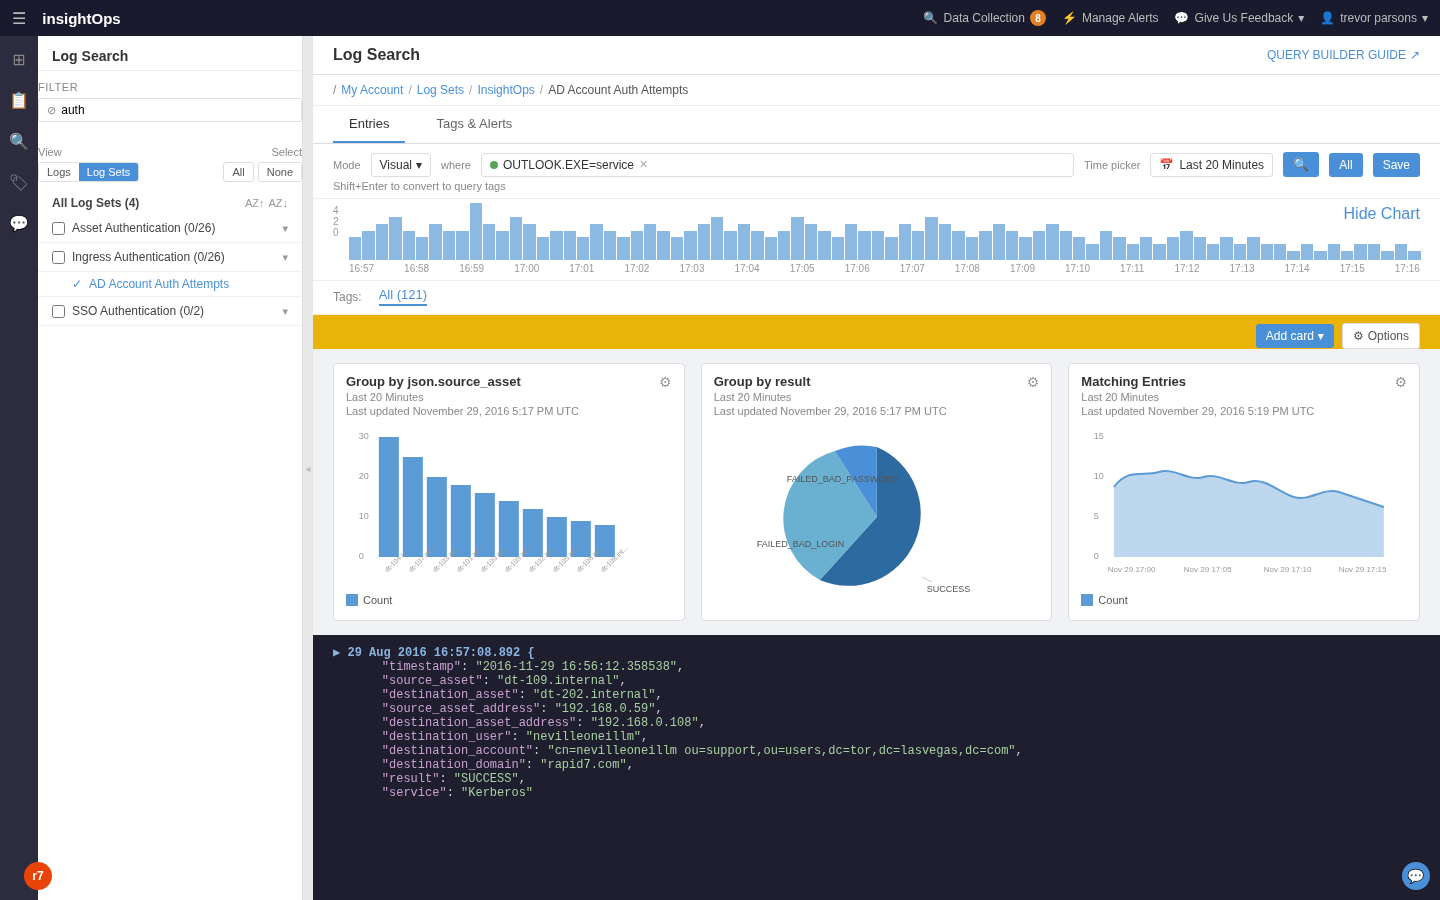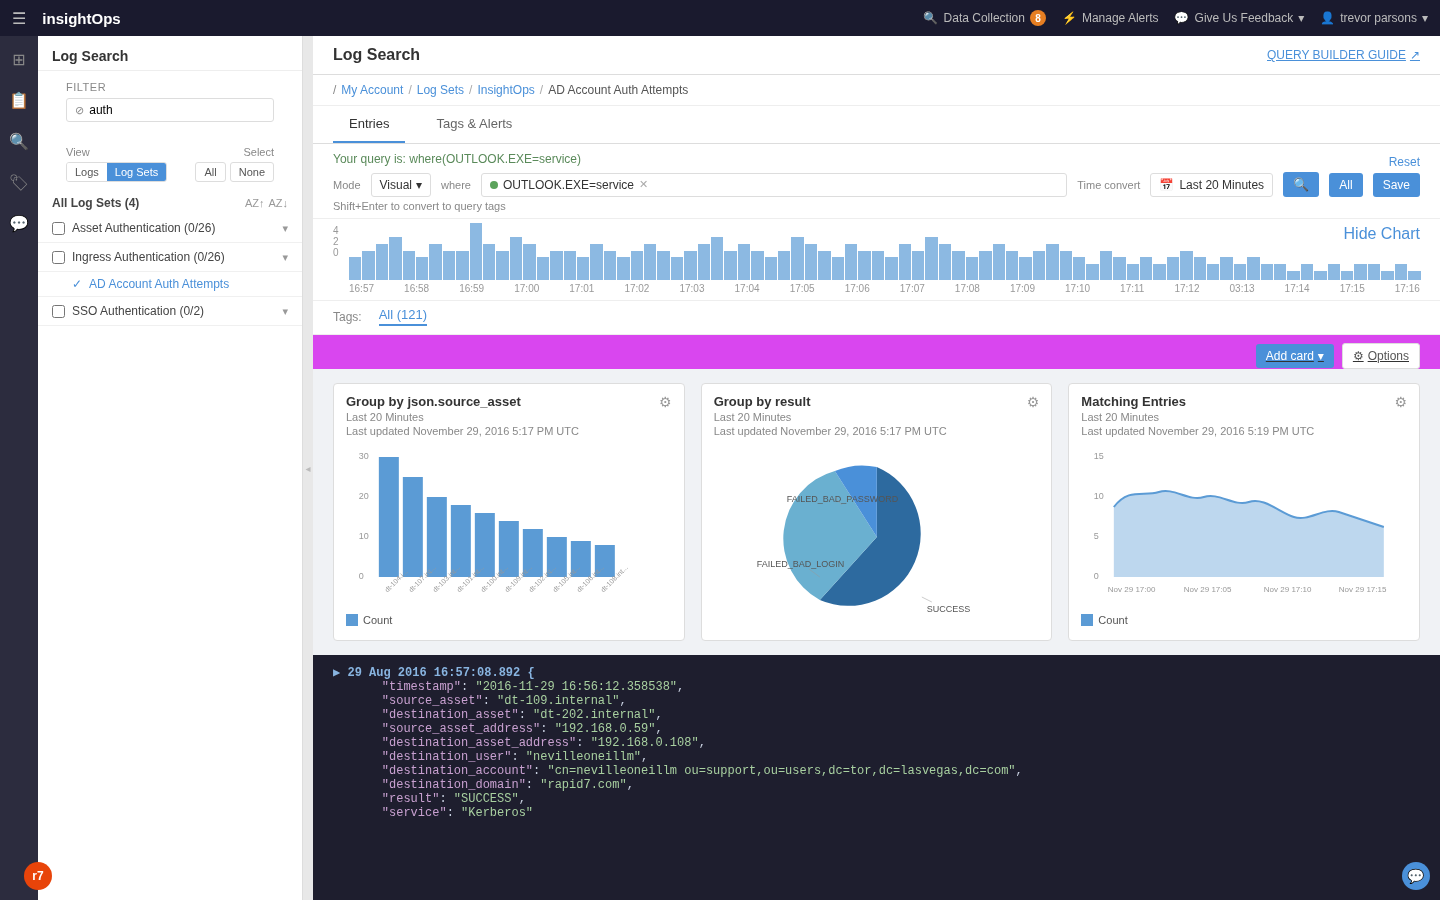--- a/index.html
+++ b/index.html
@@ -46,21 +46,21 @@
       flex-direction: column;
       overflow-y: auto;
     }
     .sidebar-header {
       padding: 12px 14px 6px;
       font-size: 14px;
       font-weight: 600;
       color: #333;
       border-bottom: 1px solid #eee;
     }
-    .sidebar-section { padding: 10px 28px 6px; }
+    .sidebar-section { padding: 10px 0 6px; }
     .sidebar-label { font-size: 11px; color: #888; margin-bottom: 5px; text-transform: uppercase; letter-spacing: 0.5px; }
     .filter-input-wrap { display: flex; align-items: center; border: 1px solid #ddd; border-radius: 3px; padding: 4px 8px; gap: 5px; }
     .filter-input-wrap input { border: none; outline: none; font-size: 12px; width: 100%; }
 
     .view-select-row { display: flex; justify-content: space-between; align-items: center; margin: 8px 0 4px; }
     .view-label { font-size: 11px; color: #888; }
     .select-label { font-size: 11px; color: #888; }
     .toggle-group { display: flex; border: 1px solid #ddd; border-radius: 3px; overflow: hidden; }
     .toggle-btn { padding: 3px 8px; font-size: 11px; background: #fff; border: none; cursor: pointer; color: #555; }
     .toggle-btn.active { background: #4a90d9; color: #fff; }
@@ -87,21 +87,21 @@
     
     .page-header {
       background: #fff;
       border-bottom: 1px solid #ddd;
       padding: 10px 20px;
       display: flex;
       align-items: center;
       justify-content: space-between;
     }
     .page-title { font-size: 16px; font-weight: 600; color: #333; }
-    .query-builder-link { font-size: 12px; color: #4a90d9; cursor: pointer; display: flex; align-items: center; gap: 4px; text-decoration: underline; }
+    .query-builder-link { font-size: 12px; color: #4a90d9; cursor: pointer; display: flex; align-items: center; gap: 4px; }
 
     
     .breadcrumb { padding: 8px 20px; background: #fff; border-bottom: 1px solid #eee; font-size: 12px; color: #888; display: flex; align-items: center; gap: 5px; }
     .breadcrumb-link { color: #4a90d9; cursor: pointer; }
     .breadcrumb-sep { color: #aaa; }
     .breadcrumb-current { color: #555; }
 
     
     .tabs-bar { background: #fff; border-bottom: 1px solid #ddd; padding: 0 20px; display: flex; gap: 15px; }
     .tab { padding: 10px 16px; font-size: 13px; color: #666; cursor: pointer; border-bottom: 2px solid transparent; }
@@ -180,21 +180,21 @@
       color: #555;
       border: 1px solid #ddd;
       border-radius: 3px;
       padding: 5px 10px;
       cursor: pointer;
       font-size: 12px;
       display: flex;
       align-items: center;
       gap: 4px;
     }
-    .cards-toolbar { display: flex; align-items: center; justify-content: flex-end; padding: 8px 20px 0; background: #d946ef; gap: 8px; text-decoration: underline; }
+    .cards-toolbar { display: flex; align-items: center; justify-content: flex-end; padding: 8px 20px 0; background: #eab308; gap: 8px; }
 
     
     .collapse-handle { width: 10px; background: #e8e8e8; cursor: col-resize; display: flex; align-items: center; justify-content: center; color: #bbb; font-size: 10px; flex-shrink: 0; }
 
     
     .rapid7-logo { position: fixed; bottom: 10px; left: 24px; width: 28px; height: 28px; background: #e8440a; border-radius: 50%; display: flex; align-items: center; justify-content: center; color: #fff; font-size: 12px; font-weight: bold; }
     
     .chat-icon { position: fixed; bottom: 10px; right: 10px; width: 28px; height: 28px; background: #4a90d9; border-radius: 50%; display: flex; align-items: center; justify-content: center; color: #fff; font-size: 14px; }
   </style>
 </head>
@@ -325,42 +325,35 @@
       <span class="breadcrumb-sep">/</span>
       <span class="breadcrumb-current">AD Account Auth Attempts</span>
     </div>
 
     <div class="tabs-bar">
       <div class="tab active">Entries</div>
       <div class="tab">Tags &amp; Alerts</div>
     </div>
 
     <div class="query-area">
-      <div style="display:flex; align-items:center; justify-content:space-between;">
-        <div class="query-info">
-          <span>Your query is:</span>
-          <span style="color:#5a8a5a;">where(OUTLOOK.EXE=service)</span>
-        </div>
-        <span class="reset-link">Reset</span>
-      </div>
       <div class="query-row">
         <span class="mode-label">Mode</span>
         <div class="mode-select">
           <span>Visual</span>
           <span>▾</span>
         </div>
         <span class="where-label">where</span>
         <div class="where-input-wrap">
           <div class="where-tag">
             <div class="where-tag-dot"></div>
             <span class="where-tag-text">OUTLOOK.EXE=service</span>
             <span class="where-tag-x">✕</span>
           </div>
         </div>
-        <span class="time-picker-label">Time convert</span>
+        <span class="time-picker-label">Time picker</span>
         <div class="time-picker">
           <span>📅</span>
           <span>Last 20 Minutes</span>
         </div>
         <button class="search-btn">🔍</button>
         <button class="all-btn">All</button>
         <button class="save-btn">Save</button>
       </div>
       <div class="shift-hint">Shift+Enter to convert to query tags</div>
     </div>
@@ -461,21 +454,21 @@
             <span>17:03</span>
             <span>17:04</span>
             <span>17:05</span>
             <span>17:06</span>
             <span>17:07</span>
             <span>17:08</span>
             <span>17:09</span>
             <span>17:10</span>
             <span>17:11</span>
             <span>17:12</span>
-            <span>03:13</span>
+            <span>17:13</span>
             <span>17:14</span>
             <span>17:15</span>
             <span>17:16</span>
           </div>
       </div>
     </div>
 
     <div class="tags-row">
       <span class="tags-label">Tags:</span>
       <span class="tags-all">All (121)</span>

